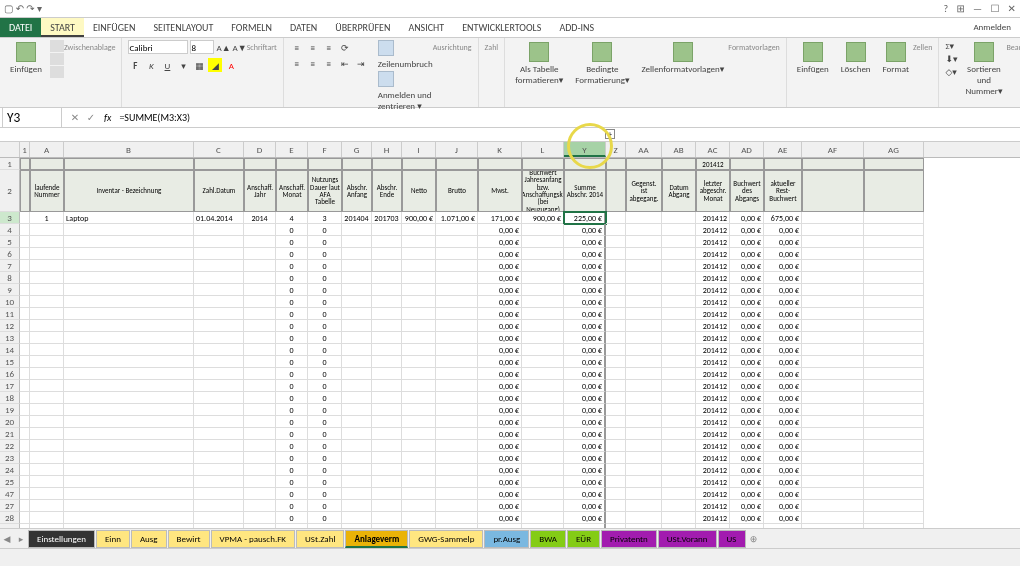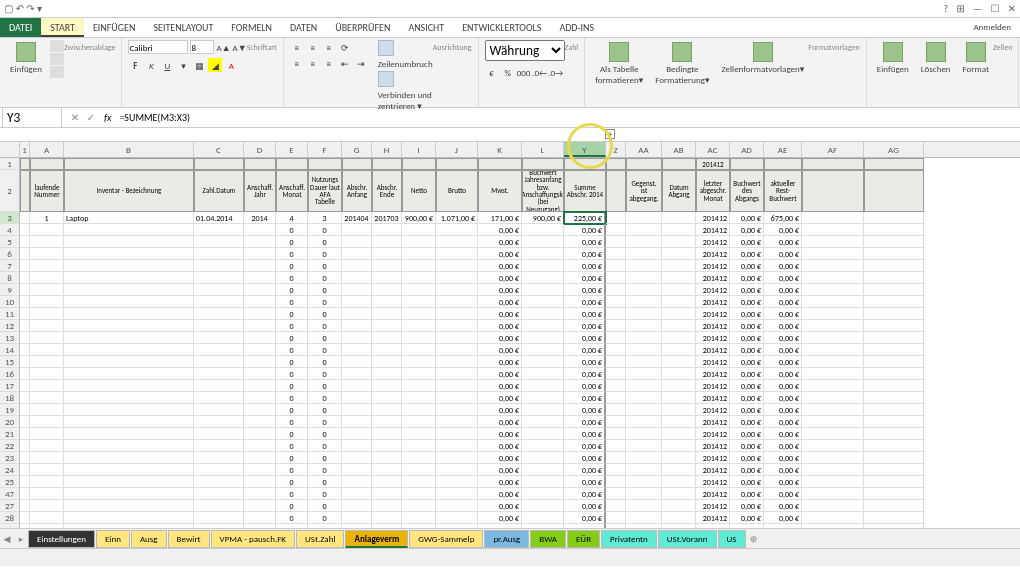--- a/index.html
+++ b/index.html
@@ -55,21 +55,21 @@
 .cell.acc { border-right: 2px solid #999; }
 .selcell { outline: 2px solid #217346; outline-offset: -1px; }
 .grid-area { height: 370px; overflow: hidden; }
 .sheettabs { height: 20px; background: #f0f0f0; border-top: 1px solid #ccc; display: flex; align-items: center; font-size: 9px; }
 .sheettabs .nav { width: 14px; text-align: center; color: #888; cursor: pointer; }
 .sheettabs .stab { padding: 2px 8px; border: 1px solid #bbb; margin-right: 1px; cursor: pointer; background: #fff; }
 .sheettabs .stab.dark { background: #333; color: #fff; }
 .sheettabs .stab.yellow { background: #ffe680; text-align: center; }
 .sheettabs .stab.blue { background: #7ab8e0; }
 .sheettabs .stab.green { background: #84cc16; }
-.sheettabs .stab.plain { background: #5eead4; }
+.sheettabs .stab.plain { background: #a21caf; }
 .sheettabs .stab.active { background: #eab308; border-bottom: 2px solid #217346; font-weight: bold; }
 .statusbar { height: 18px; background: #f0f0f0; border-top: 1px solid #ccc; }
 
 .cw-corner{width:20px}.cw-outline{width:10px}
 .cw-a{width:34px}.cw-b{width:130px}.cw-c{width:50px}.cw-d{width:32px}.cw-e{width:32px}.cw-f{width:34px}.cw-g{width:30px}.cw-h{width:30px}.cw-i{width:34px}.cw-j{width:42px}.cw-k{width:44px}.cw-l{width:42px}.cw-y{width:42px}.cw-z{width:20px}.cw-aa{width:36px}.cw-ab{width:34px}.cw-ac{width:34px}.cw-ad{width:34px}.cw-ae{width:38px}.cw-af{width:62px}.cw-ag{width:60px}
 </style>
 </head>
 <body>
 
 <div class="titlebar">
@@ -141,36 +141,26 @@
         <div class="btnrow">
             <span>≡</span>
             <span>≡</span>
             <span>≡</span>
             <span>⇤</span>
             <span>⇥</span>
           </div>
       </div>
       <div class="col" style="margin-left:6px">
         <span><span class="ico16"></span> <span>Zeilenumbruch</span></span>
-        <span><span class="ico16"></span> <span>Verbinden und zentrieren</span> ▾</span>
+        <span><span class="ico16"></span> <span>Anmelden und zentrieren</span> ▾</span>
       </div>
     </div>
     <div class="label">Ausrichtung</div>
   </div>
   <div class="rgroup">
-    <div class="body col">
-      <select style="width:80px"><option>Währung</option></select>
-      <div class="btnrow">
-          <span>€</span>
-          <span>%</span>
-          <span>000</span>
-          <span>.0←</span>
-          <span>.0→</span>
-        </div>
-    </div>
     <div class="label">Zahl</div>
   </div>
   <div class="rgroup">
     <div class="body">
       <div class="bigbtn"><div class="ico"></div><span>Als Tabelle formatieren</span>▾</div>
       <div class="bigbtn"><div class="ico"></div><span>Bedingte Formatierung</span>▾</div>
       <div class="bigbtn"><div class="ico"></div><span>Zellenformatvorlagen</span>▾</div>
     </div>
     <div class="label">Formatvorlagen</div>
   </div>

